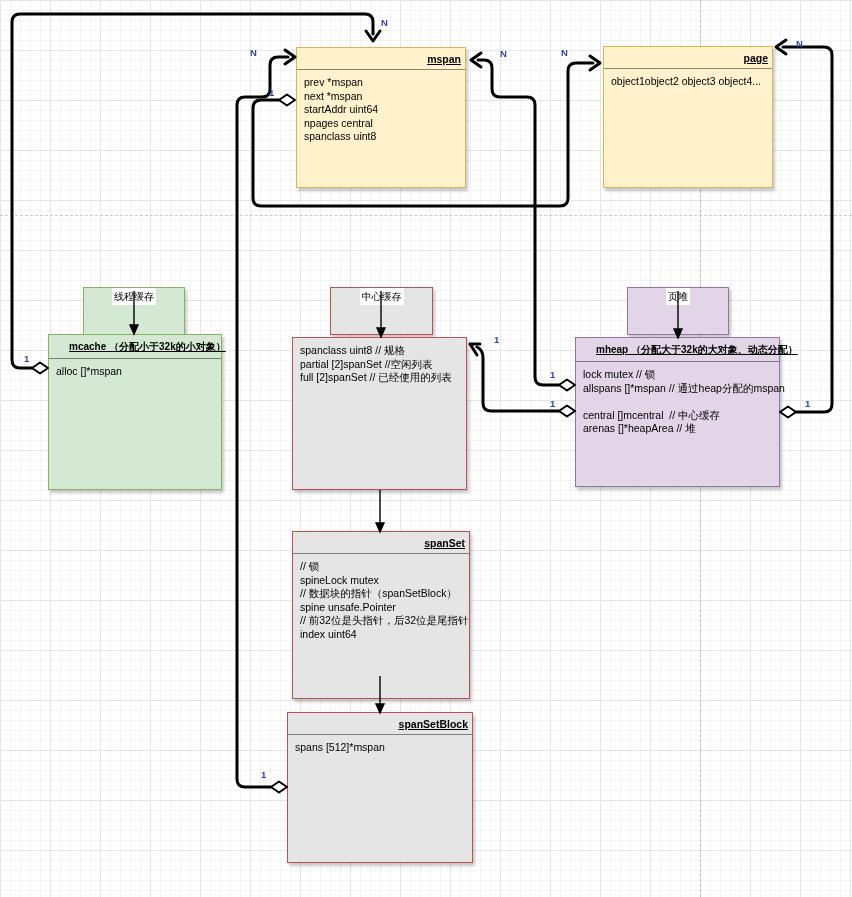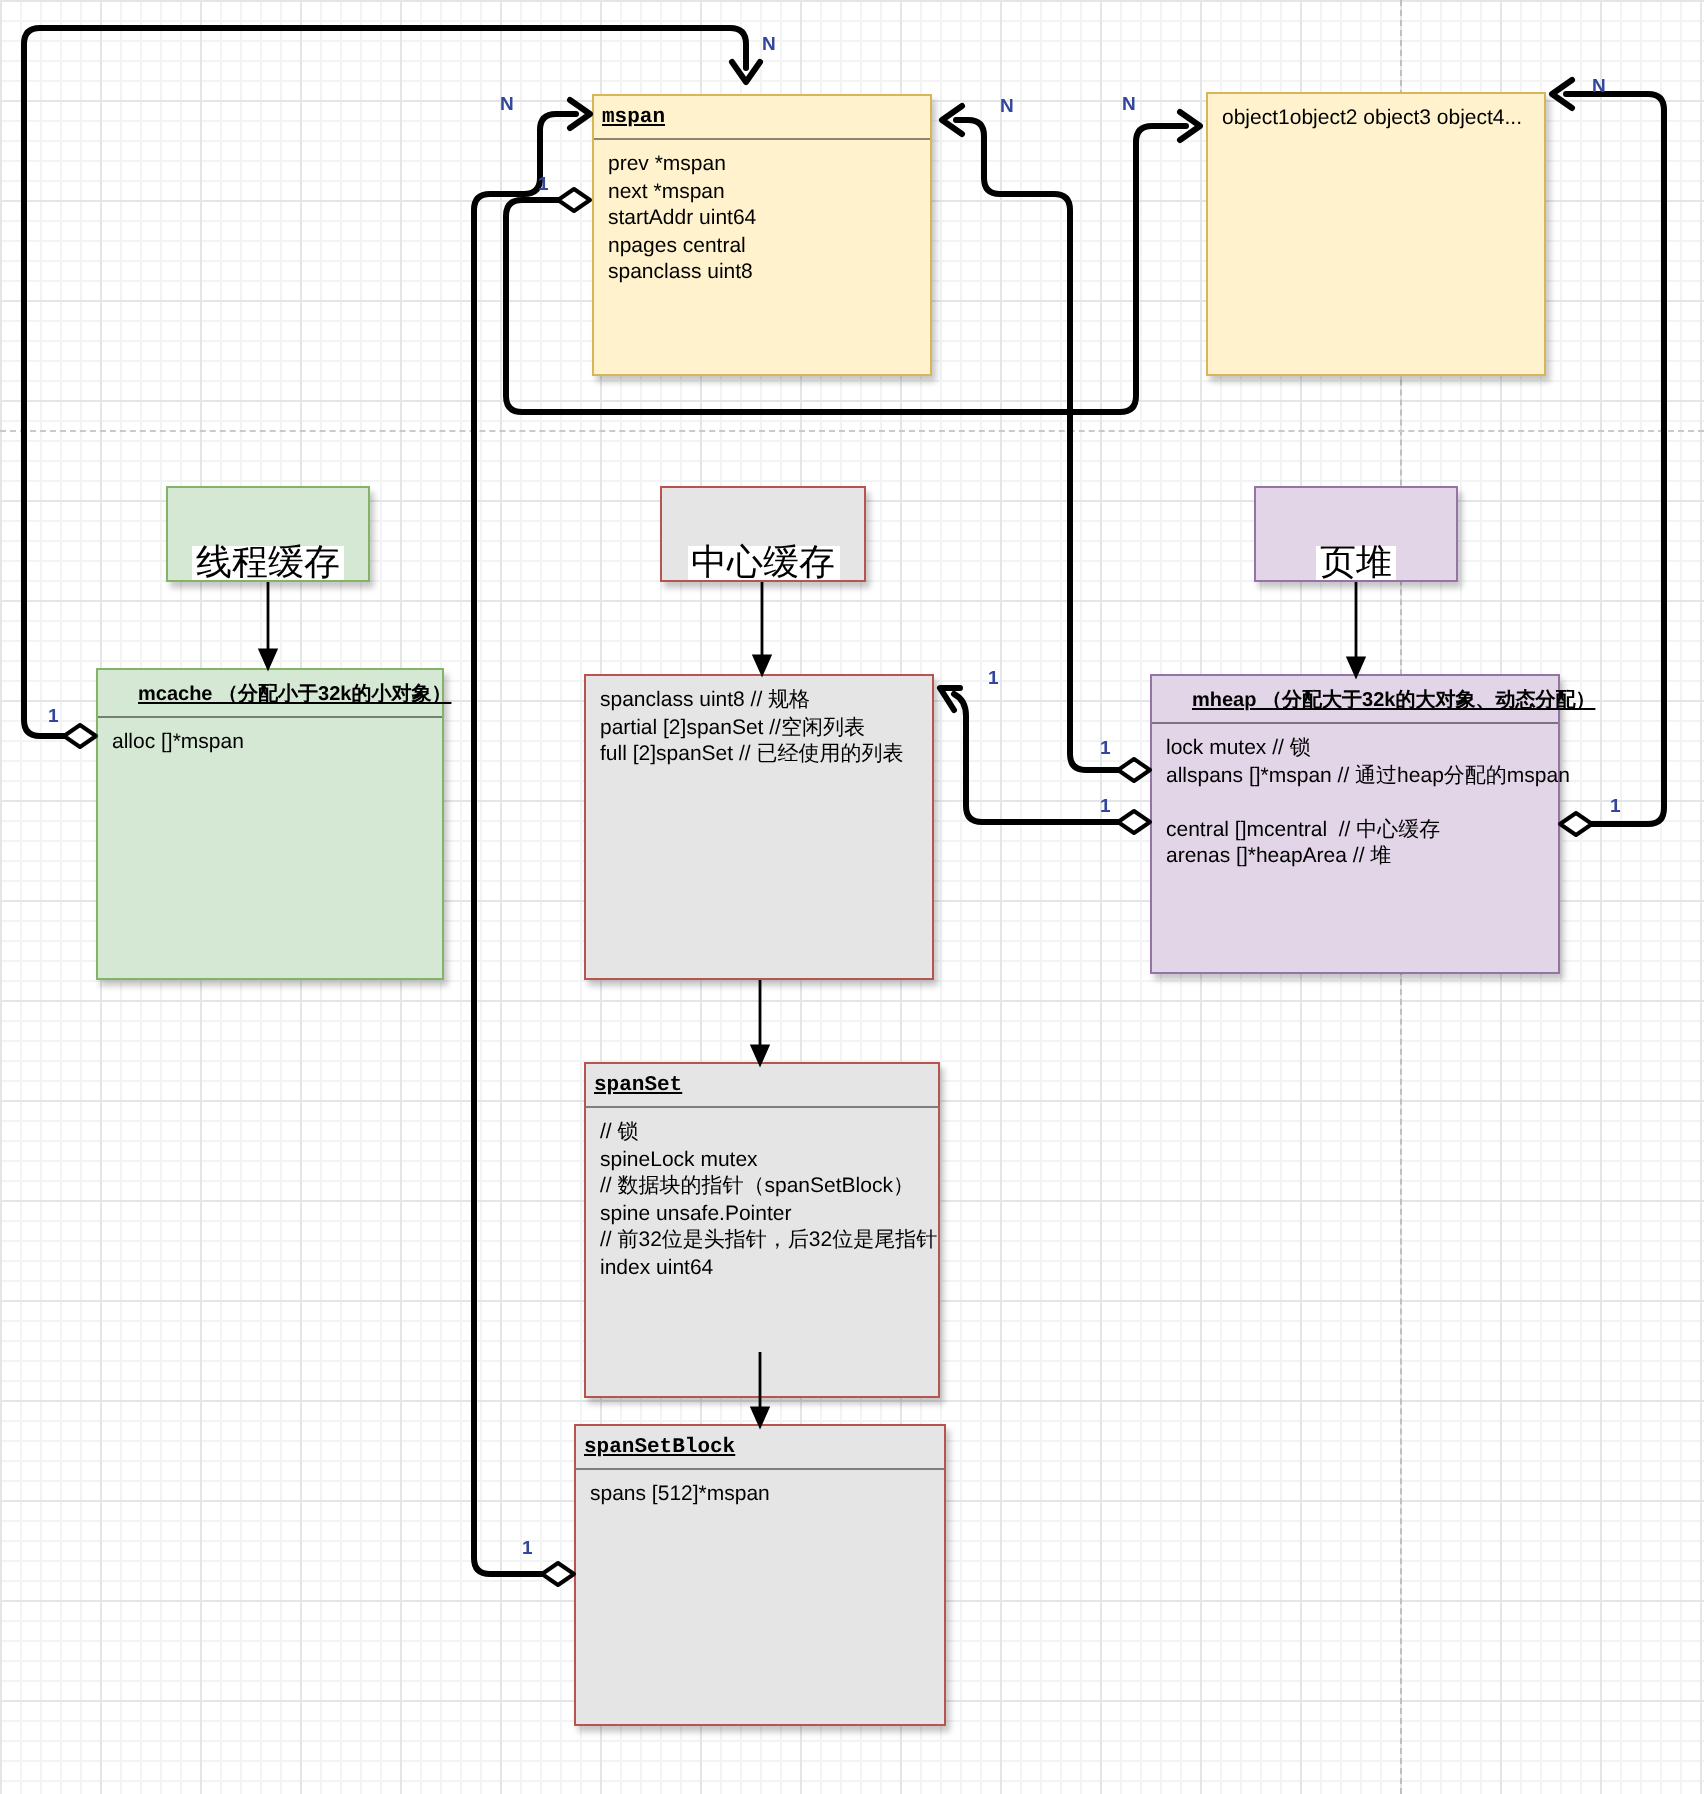--- a/index.html
+++ b/index.html
@@ -23,27 +23,27 @@
     box-sizing:border-box;font-size:10.5px;color:#000;
   }
   .yellow{background:#fff2cc;border-color:#d6b656;}
   .green {background:#d5e8d4;border-color:#82b366;}
   .pink  {background:#e5e5e5;border-color:#b85450;}
   .purple{background:#e1d5e7;border-color:#9673a6;}
   .node-header{
     font-weight:bold;text-decoration:underline;white-space:nowrap;
     padding:5px 4px 4px 4px;border-bottom:1px solid rgba(0,0,0,0.45);
   }
-  .hdr-center{text-align:left;font-family:Liberation Mono, monospace;}
+  .hdr-center{text-align:right;}
   .hdr-left{text-align:left;padding-left:20px;}
   .fields{padding:6px 5px 4px 7px;}
   .field{white-space:pre;min-height:13.5px;line-height:13.5px;font-size:10.5px;}
   .tag{
-    display:flex;align-items:flex-end;justify-content:center;
-    font-size:18px;color:#000;
+    display:flex;align-items:flex-start;justify-content:center;
+    font-size:10px;color:#000;margin-top:44px;
   }
   .tag .tag-text{background:#ffffff;padding:0 2px;line-height:17px;}
   .edge-label{
     position:absolute;z-index:4;font-size:9.5px;font-weight:bold;color:#32479b;
     line-height:10px;
   }
 </style>
 </head>
 <body>
 
@@ -132,20 +132,21 @@
   <div class="fields">
       <div class="field">prev *mspan</div>
       <div class="field">next *mspan</div>
       <div class="field">startAddr uint64</div>
       <div class="field">npages central</div>
       <div class="field">spanclass uint8</div>
     </div>
 </div>
 
 <div class="node yellow" style="left:603px;top:46px;width:170px;height:142px">
+  <div class="node-header hdr-center">page</div>
   <div class="fields">
       <div class="field">object1object2 object3 object4...</div>
     </div>
 </div>
 
 <div class="node green tag" style="left:83px;top:243px;width:102px;height:48px">
   <span class="tag-text">线程缓存</span>
 </div>
 
 <div class="node pink tag" style="left:330px;top:243px;width:103px;height:48px">

